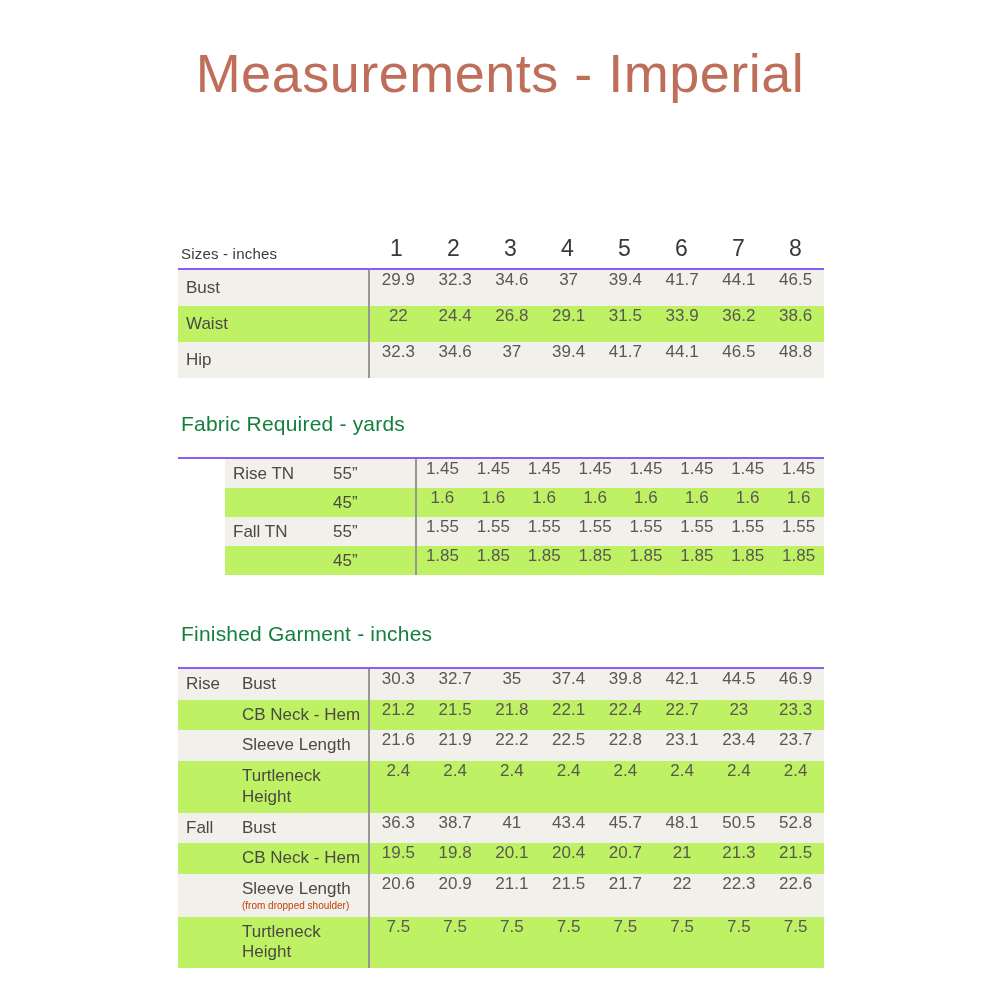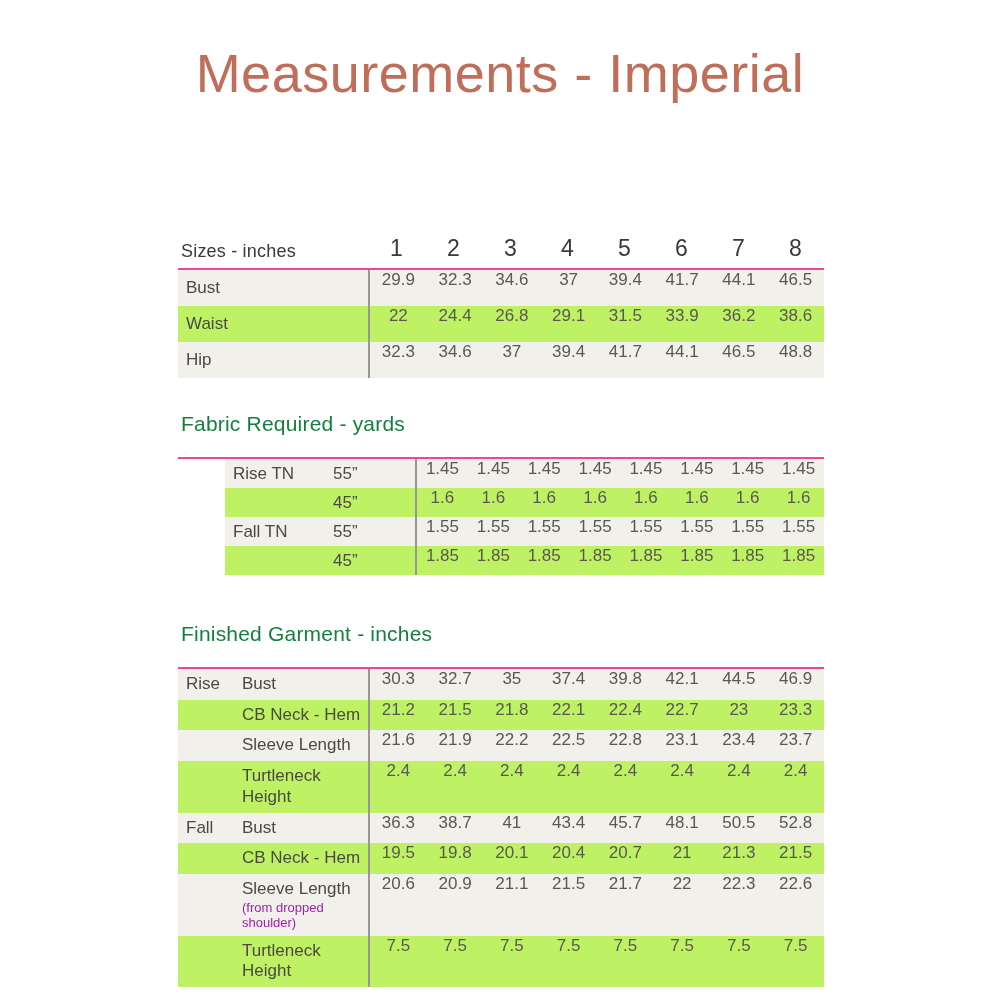--- a/index.html
+++ b/index.html
@@ -37,36 +37,36 @@
 
   
   .t1-header {
     display:flex;
     align-items:flex-end;
     height:37px;
     padding-bottom:6px;
   }
   .t1-title {
     width:190px;
-    font-size:18px;
+    font-size:15px;
     font-weight:500;
     color:#3d3a36;
     letter-spacing:0.2px;
     padding-left:3px;
   }
   .cols { flex:1; display:flex; }
   .colhead {
     flex:1 1 0;
     text-align:center;
     font-size:23px;
     font-weight:500;
     color:#3b3835;
   }
 
-  .tbody { border-top:2px solid #ec4899; }
+  .tbody { border-top:2px solid #8b5cf6; }
   .trow {
     display:flex;
     align-items:stretch;
     background:#bef264;
   }
   .trow:nth-child(odd) { background:#f2f0ea; }
 
   .t1 .trow { height:36px; }
   .t2 .trow { height:29px;margin-left:47px; }
   .t3 .trow { min-height:28px; }
@@ -79,22 +79,22 @@
     color:#4c4945;
   }
   .gcell { padding-left:8px; }
   .t2 .gcell { width:108px; }
   .t3 .gcell { width:64px; }
   .t2 .lcell { width:82px; }
   .t3 .lcell { width:126px; padding:5px 0; line-height:1.22; }
   .t1 .lcell { width:190px; padding-left:8px; }
 
   .sub {
-    font-size:13px;
-    color:#a21caf;
+    font-size:10px;
+    color:#c2410c;
     line-height:1.18;
     max-width:110px;
   }
 
   .vals {
     flex:1;
     display:flex;
     border-left:2px solid #999793;
   }
   .vcell {

